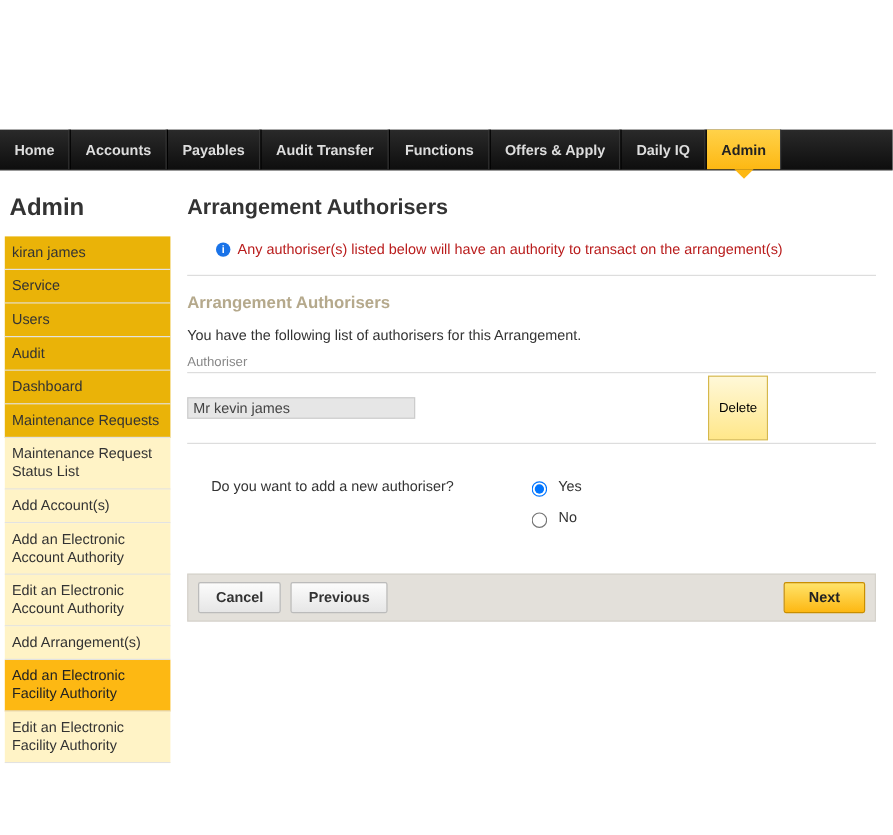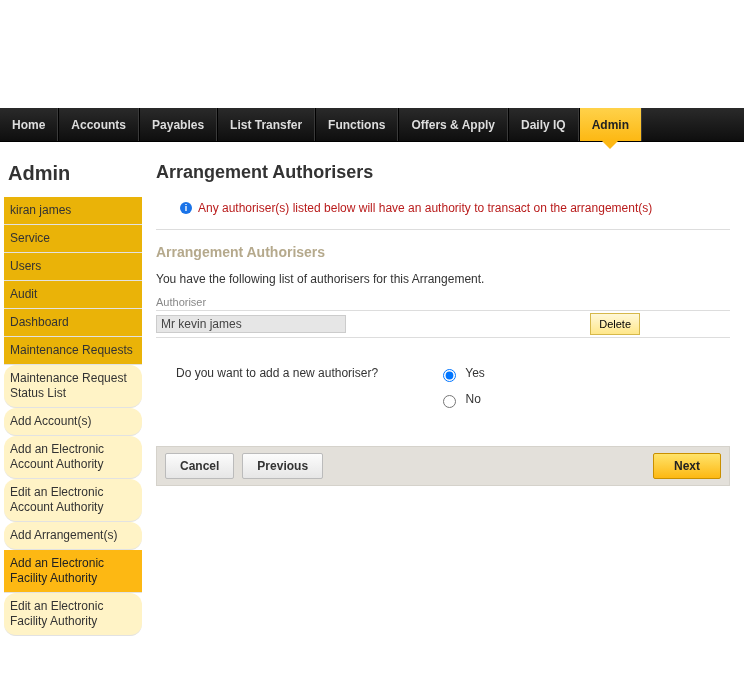--- a/index.html
+++ b/index.html
@@ -61,21 +61,21 @@
     padding: 2px 4px 12px 4px;
   }
   .side-item {
     padding: 6px 6px;
     border-bottom: 1px solid #e2e2e2;
     color: #333;
     cursor: pointer;
     line-height: 1.25;
   }
   .side-plain { background: #eab308; }
-  .side-yellow-light { background: #fff3c6; border-radius: 12px; }
+  .side-yellow-light { background: #fff3c6; }
   .side-yellow-active { background: #fdb813; color: #222; font-weight: normal; }
   .side-link { text-decoration: none; }
   .main {
     flex: 1;
     padding: 0 14px;
   }
   .page-title {
     font-size: 18px;
     font-weight: bold;
     color: #333;
@@ -126,21 +126,21 @@
     border: 1px solid #ccc;
     font-size: 12px;
     padding: 1px 4px;
     color: #444;
   }
   .auth-spacer { flex: 1; }
   .btn-delete {
     background: linear-gradient(#fff8d8, #ffe78a);
     border: 1px solid #d6b84a;
     font-size: 11px;
-    padding: 4px 8px;
+    padding: 20px 8px;
     cursor: pointer;
     margin-right: 90px;
   }
   .question-row {
     display: flex;
     align-items: flex-start;
     gap: 60px;
     padding-left: 20px;
     margin-bottom: 28px;
   }
@@ -178,21 +178,21 @@
 </style>
 </head>
 <body>
 
 <div class="topspace"></div>
 
 <nav class="navbar" id="navbar">
     <div class="nav-item">Home</div>
     <div class="nav-item">Accounts</div>
     <div class="nav-item">Payables</div>
-    <div class="nav-item">List Transfer</div>
+    <div class="nav-item">Audit Transfer</div>
     <div class="nav-item">Functions</div>
     <div class="nav-item">Offers &amp; Apply</div>
     <div class="nav-item">Daily IQ</div>
     <div class="nav-item active">Admin</div>
   </nav>
 
 <div class="page">
   <aside class="sidebar">
     <div class="sidebar-title">Admin</div>
     <div id="sidebar-items">

